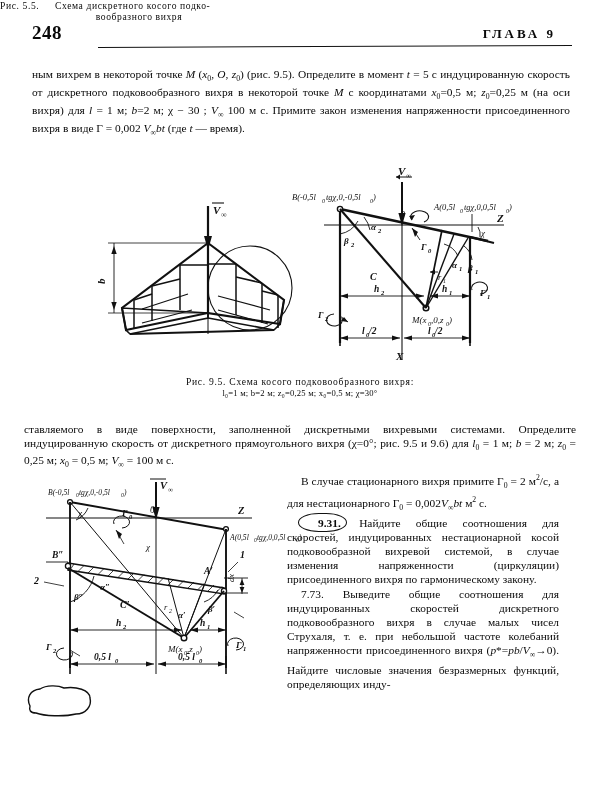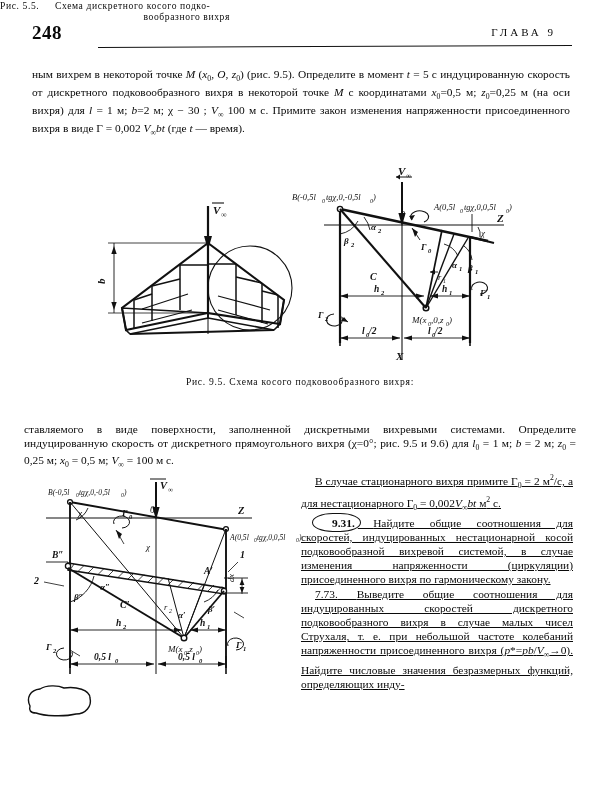--- a/index.html
+++ b/index.html
@@ -6,32 +6,32 @@
   body {
     width:600px; height:787px; background:#ffffff;
     font-family:"Liberation Serif", serif; color:#0a0a0a;
     position:relative; overflow:hidden;
   }
   .page { position:absolute; inset:0; }
 
   
   .hdr { position:absolute; left:0; top:22px; width:584px; height:34px; }
   .pg-num { position:absolute; left:32px; top:0px; font-size:19px; font-weight:bold; letter-spacing:.5px; }
-  .chap { position:absolute; right:28px; top:4px; font-size:11px; font-weight:normal; letter-spacing:3px; }
+  .chap { position:absolute; right:28px; top:4px; font-size:13px; font-weight:bold; letter-spacing:3px; }
   .hdr-rule { position:absolute; left:98px; top:24px; width:474px; height:1.4px;
               background:#111; transform:rotate(-0.25deg); }
 
   
   .para { position:absolute; font-size:11.4px; line-height:13.6px; text-align:justify;
           text-justify:inter-word;margin-top:8px; }
   .p1 { left:32px; top:60px; width:538px; }
   .p2 { left:32px; top:133px; width:538px; }
   .p3 { left:24px; top:415px; width:552px; }
-  .rcol { position:absolute; left:301px; top:471px; width:272px;
-          font-size:11.4px; line-height:14.2px; text-align:justify;text-decoration:underline; }
+  .rcol { position:absolute; left:287px; top:471px; width:272px;
+          font-size:11.4px; line-height:14.2px; text-align:justify; }
   .rcol p { margin:0 0 0 0; text-indent:14px; }
   i { font-style:italic; }
   sub { font-size:.68em; }
   sup { font-size:.68em; }
 
   .circnum { display:inline-block; position:relative; padding:0 3px; font-weight:bold; }
   .circnum::before {
     content:""; position:absolute; left:-3px; top:-3px; right:-3px; bottom:-2px;
     border:1.3px solid #111; border-radius:50%/58%;
   }
@@ -232,20 +232,21 @@
     <text x="150" y="169" font-size="6.5" font-weight="bold">0</text>
     <text x="153" y="166" font-size="9.5" font-weight="bold">/2</text>
 
     <line x1="58" y1="118" x2="58" y2="178" stroke="#111" stroke-width="1.6"></line>
     <line x1="188" y1="118" x2="188" y2="178" stroke="#111" stroke-width="1.6"></line>
   </svg>
   </div>
 
   <div class="cap cap95">
     <div>Рис. 9.5. Схема косого подковообразного вихря:</div>
+    <div class="l2">l₀=1 м; b=2 м; z₀=0,25 м; x₀=0,5 м; χ=30°</div>
   </div>
 
   <div class="para p3">ставляемого в виде поверхности, заполненной дискретными вихревыми системами. Определите индуцированную скорость от дискретного прямоугольного вихря (χ=0°; рис. 9.5 и 9.6) для <i>l</i><sub>0</sub> = 1 м; <i>b</i> = 2 м; <i>z</i><sub>0</sub> = 0,25 м; <i>x</i><sub>0</sub> = 0,5 м; <i>V</i><sub>∞</sub> = 100 м с.</div>
 
   <div class="f-96">
   <svg width="292" height="212" viewBox="0 0 292 212">
 
     <line x1="138" y1="4" x2="138" y2="32" stroke="#111" stroke-width="2"></line>
     <polygon points="138,42 134.4,29 141.6,29" fill="#111"></polygon>
     <line x1="132" y1="1" x2="148" y2="1" stroke="#111" stroke-width="1"></line>
@@ -393,21 +394,21 @@
   </div>
 
   <div class="cap96-bubble">
     <svg width="72" height="34" viewBox="0 0 72 34">
       <path d="M6,22 C2,14 6,6 16,5 C22,1 34,1 40,4 C52,2 66,6 66,14 C68,22 62,30 52,30 C40,33 20,32 12,29 C6,29 5,26 6,22 Z" fill="none" stroke="#111" stroke-width="1.4"></path>
     </svg>
   </div>
   <div class="cap96">
     <span style="display:inline-block;width:52px;">Рис. 5.5.</span>
     <span>Схема дискретного косого подко-</span>
-    <div style="text-align:right;margin-left:48px;">вообразного вихря</div>
+    <div style="text-align:center;margin-left:48px;">вообразного вихря</div>
   </div>
 
   <div class="rcol">
     <p>В случае стационарного вихря примите  Γ<sub>0</sub> = 2 м<sup>2</sup>/с,  а для нестационарного  Γ<sub>0</sub> = 0,002<i>V</i><sub>∞</sub><i>bt</i> м<sup>2</sup> с.</p>
     <p style="text-indent:14px;">
       <span class="circnum">9.31.</span>
       <span>Найдите общие соотношения для скоростей, индуцированных нестационарной косой подковообразной вихревой системой, в случае изменения напряженности (циркуляции) присоединенного вихря по гармоническому закону.</span>
     </p>
     <p style="text-indent:14px;">
       <span>7.73.</span>

